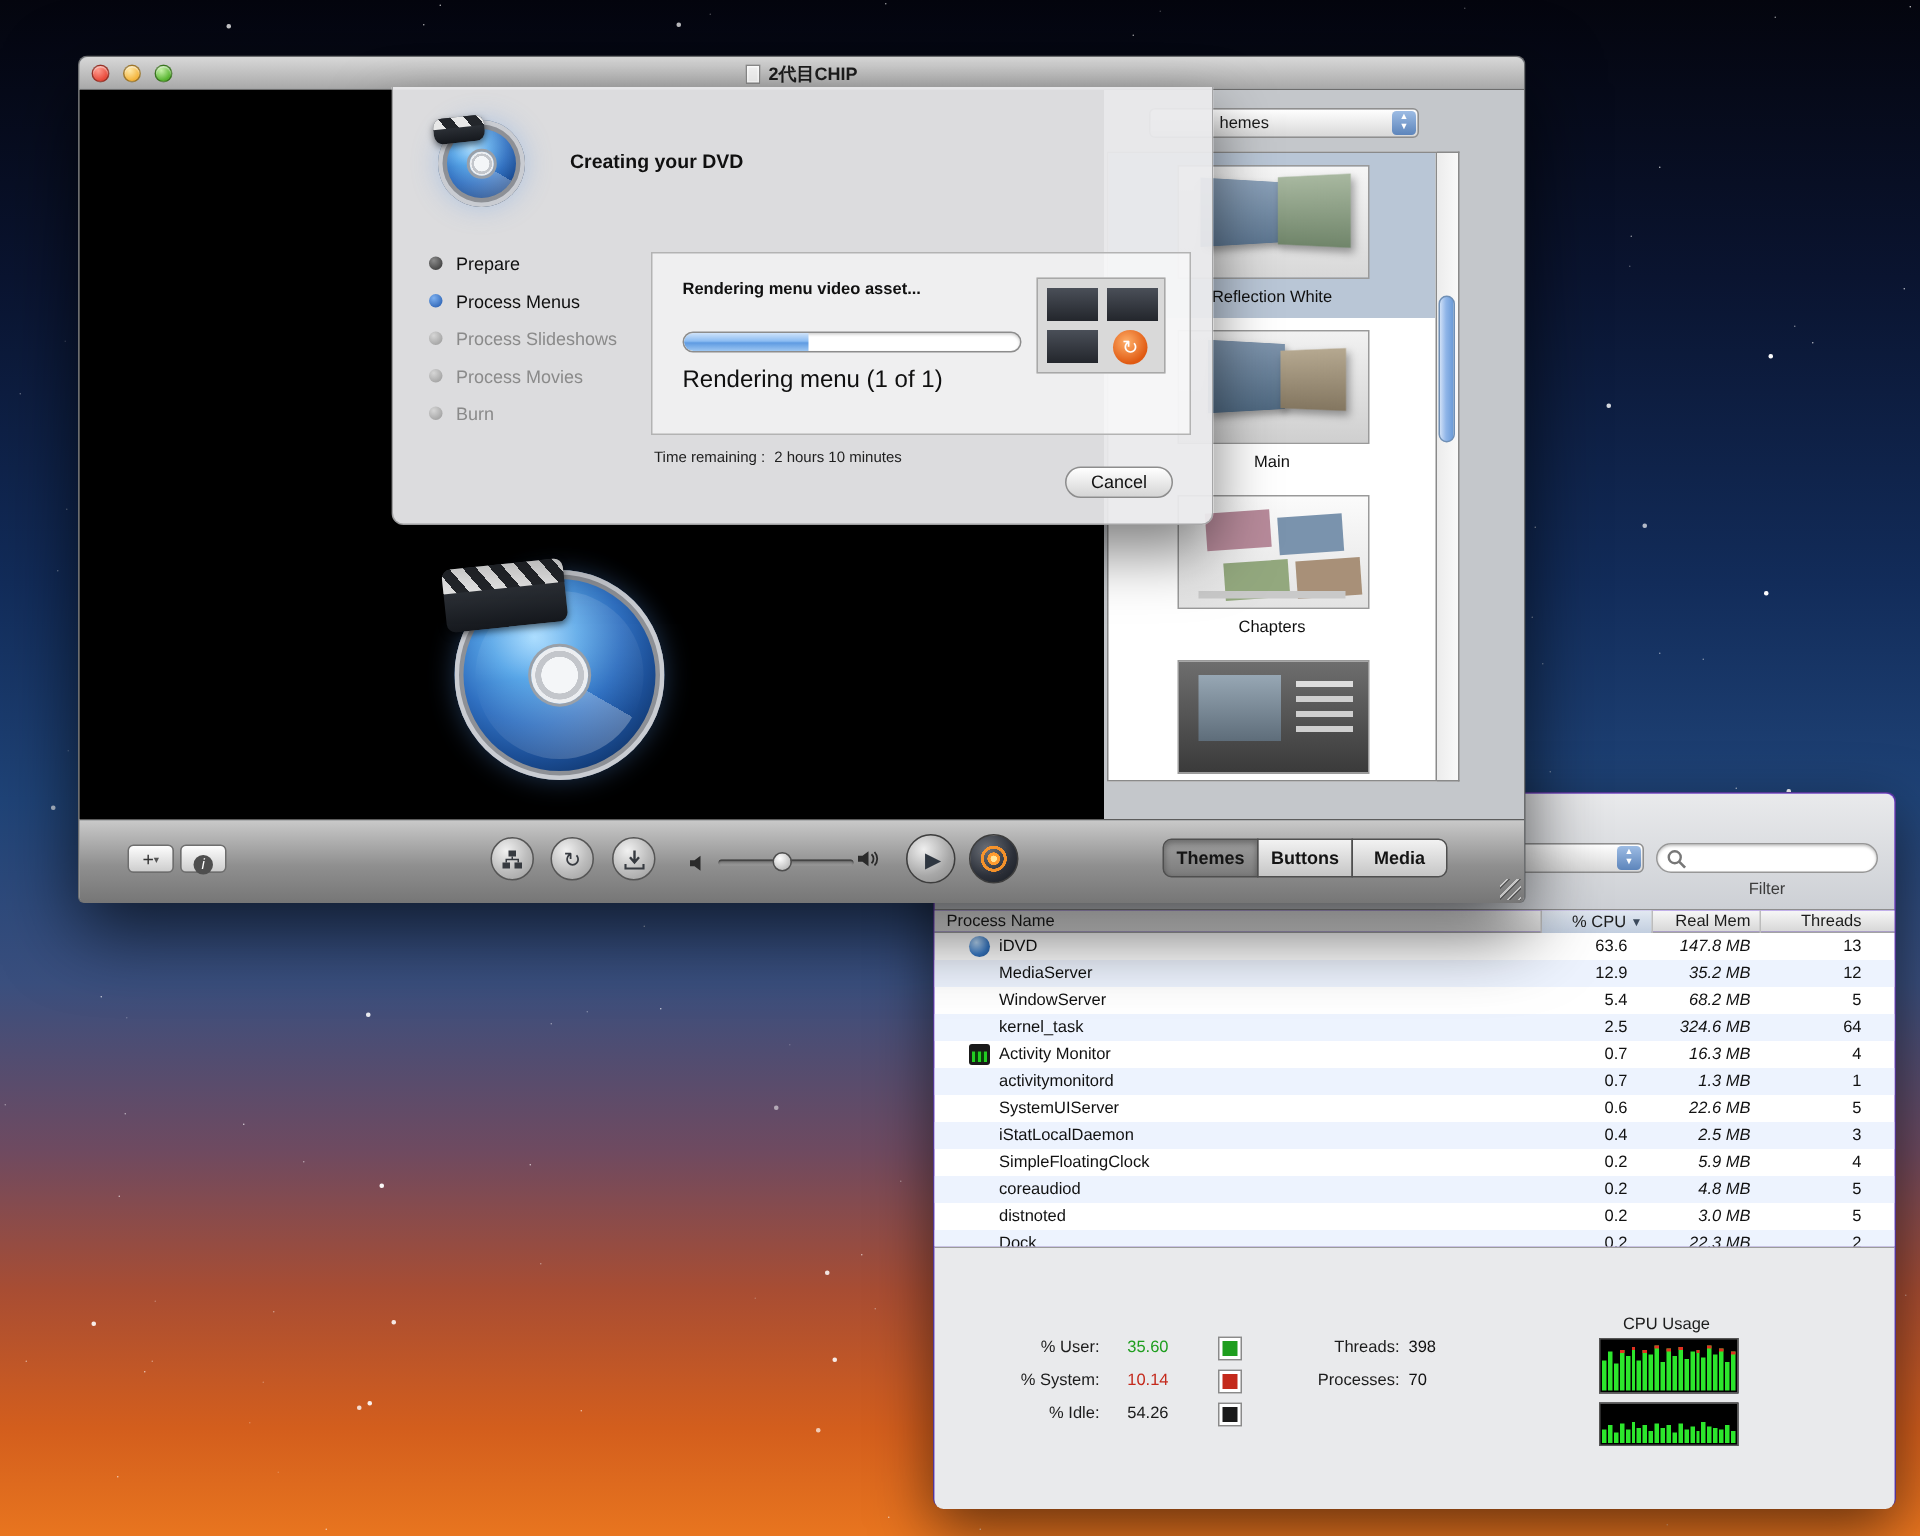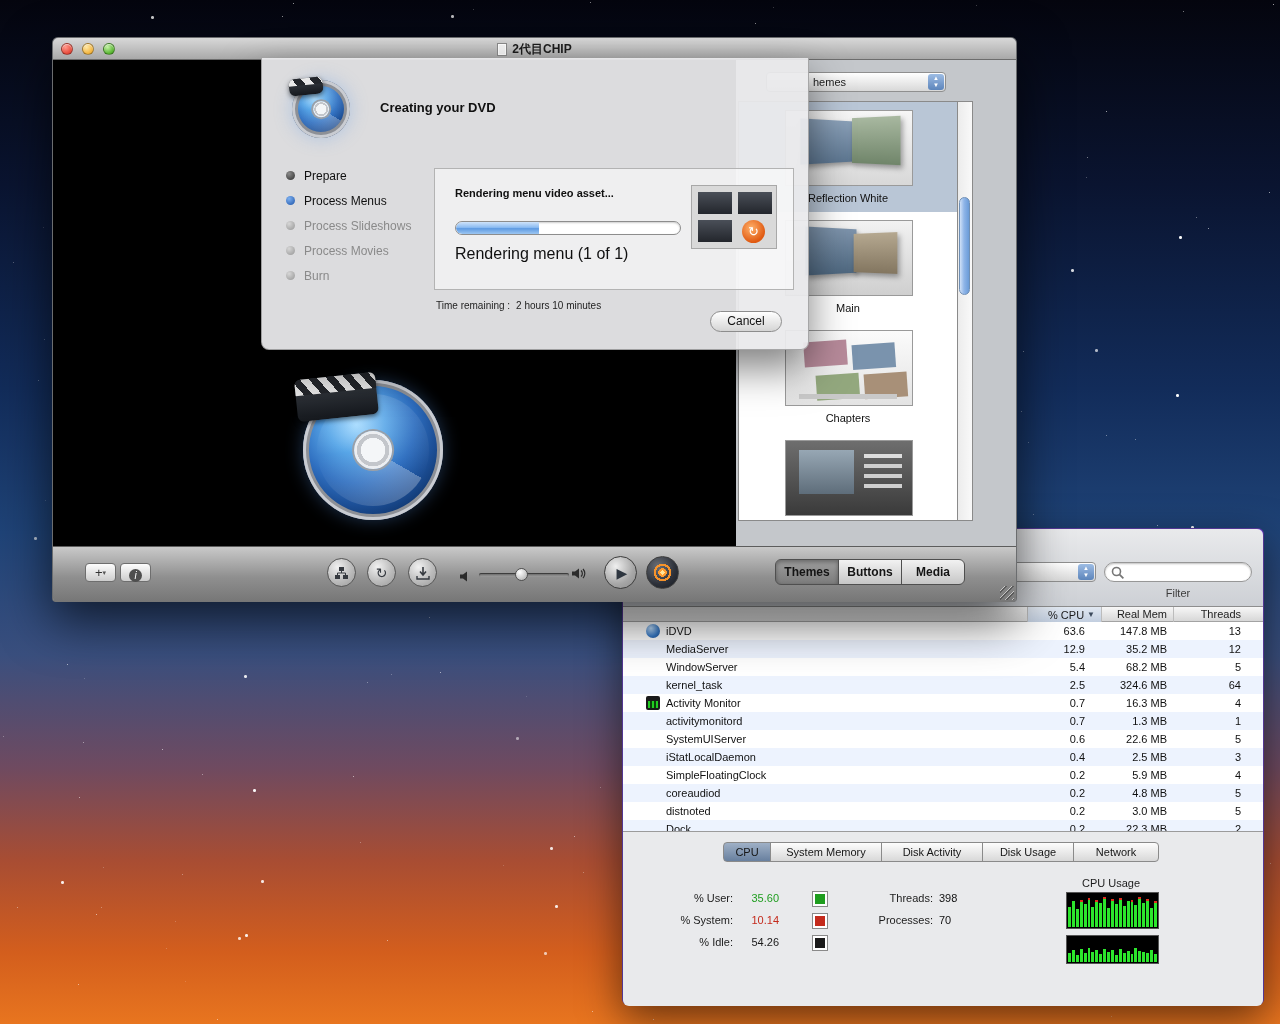--- a/index.html
+++ b/index.html
@@ -34,21 +34,21 @@
   .h-cpu .sort-arrow{font-size:8px;color:#3c4a5c;}
   .h-mem{left:478px;width:72px;text-align:right;padding-right:6px;}
   .h-threads{left:550px;width:92px;text-align:right;padding-right:24px;}
 
   .am-rows{position:absolute;left:0;top:93px;width:100%;height:209px;overflow:hidden;background:#fff;}
   .am-row{position:relative;height:18px;font-size:11px;color:#111;}
   .am-row.alt{background:#edf3fe;}
   .am-row .c{position:absolute;top:0;height:18px;line-height:18px;}
   .c-name{left:43px;width:360px;white-space:nowrap;}
   .c-cpu{left:412px;width:50px;text-align:right;}
-  .c-mem{left:474px;width:70px;text-align:right;}
+  .c-mem{left:474px;width:70px;text-align:right;font-style:italic;}
   .c-threads{left:548px;width:70px;text-align:right;}
   .proc-icon{position:absolute;left:23px;top:2px;width:14px;height:14px;}
   .icon-idvd-app-icon{background:radial-gradient(circle at 35% 30%,#bfe0ff,#3a7cc9 60%,#1b4e8f);border-radius:50%;}
   .icon-activity-monitor-app-icon{background:#1a1a1a;border-radius:2px;}
   .icon-activity-monitor-app-icon::before{content:"";position:absolute;left:2px;right:2px;bottom:2px;height:7px;
     background:repeating-linear-gradient(90deg,#22cc22 0 2px,#0a3d0a 2px 4px);}
 
   .am-bottom{position:absolute;left:0;top:302px;width:100%;height:175px;background:#e9eaec;border-top:1px solid #9b9b9b;border-radius:0 0 6px 6px;}
   .am-tabs{position:absolute;left:100px;top:10px;height:20px;display:flex;}
   .am-tab{height:20px;line-height:18px;font-size:11px;text-align:center;border:1px solid #8a8a8a;margin-left:-1px;
@@ -214,20 +214,21 @@
         <svg width="14" height="14" viewBox="0 0 14 14">
           <circle cx="5.5" cy="5.5" r="4" fill="none" stroke="#777" stroke-width="1.6"></circle>
           <line x1="8.6" y1="8.6" x2="12.4" y2="12.4" stroke="#777" stroke-width="1.8"></line>
         </svg>
         <input value="" style="">
       </div>
       <div class="am-filter-caption">Filter</div>
     </div>
 
     <div class="am-header">
+      <div class="h h-name">Process Name</div>
       <div class="h h-cpu">
         <span>% CPU</span>
         <span class="sort-arrow">▼</span>
       </div>
       <div class="h h-mem">Real Mem</div>
       <div class="h h-threads">Threads</div>
     </div>
 
     <div class="am-rows" id="am-rows">
         <div class="am-row">
@@ -300,27 +301,20 @@
         </div>
         <div class="am-row alt">
           <span class="c c-name">Dock</span>
           <span class="c c-cpu">0.2</span>
           <span class="c c-mem">22.3 MB</span>
           <span class="c c-threads">2</span>
         </div>
       </div>
 
     <div class="am-bottom">
-      <div class="am-tabs" id="am-tabs">
-          <div class="am-tab active" style="width: 48px;">CPU</div>
-          <div class="am-tab" style="width: 112px;">System Memory</div>
-          <div class="am-tab" style="width: 102px;">Disk Activity</div>
-          <div class="am-tab" style="width: 92px;">Disk Usage</div>
-          <div class="am-tab" style="width: 86px;">Network</div>
-        </div>
 
       <div class="stat-label" style="top:60px">% User:</div>
       <div class="stat-value" id="user-val" style="top: 60px; color: rgb(31, 158, 31);">35.60</div>
       <div class="swatch" style="top:59px">
           <i id="user-swatch" style="background: rgb(31, 158, 31);"></i>
         </div>
 
       <div class="stat-label" style="top:82px">% System:</div>
       <div class="stat-value" id="system-val" style="top: 82px; color: rgb(196, 42, 28);">10.14</div>
       <div class="swatch" style="top:81px">

